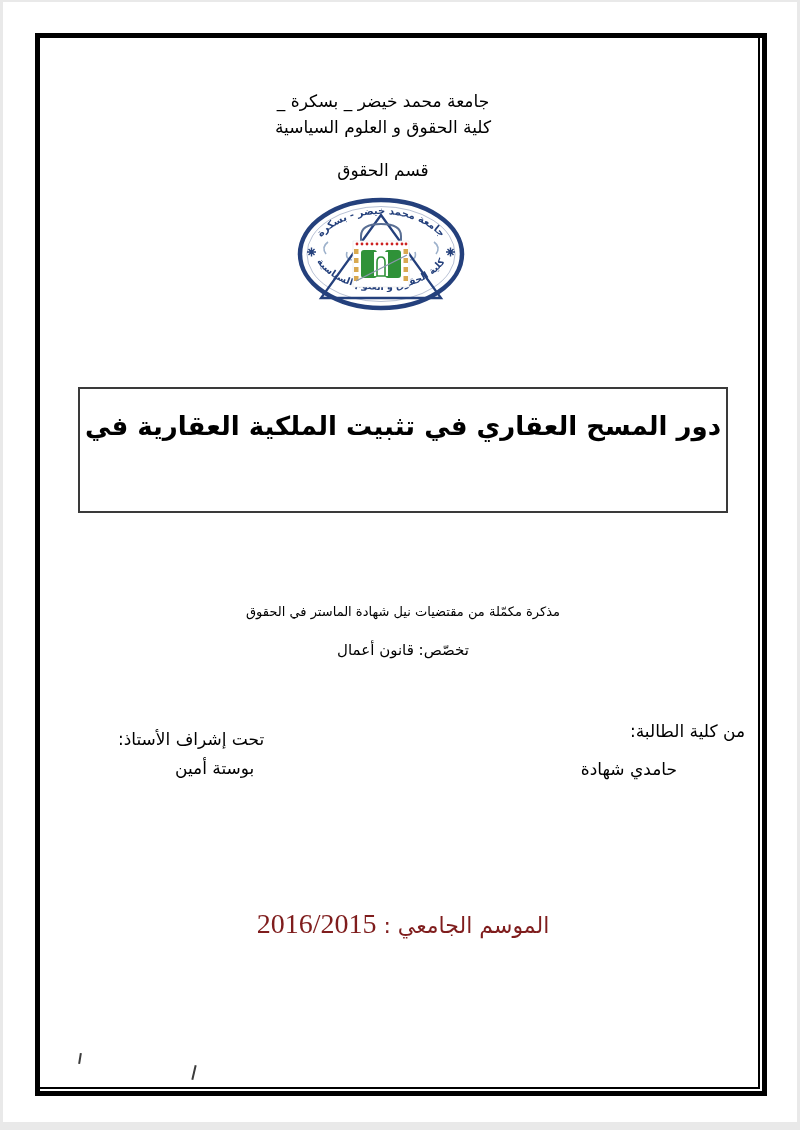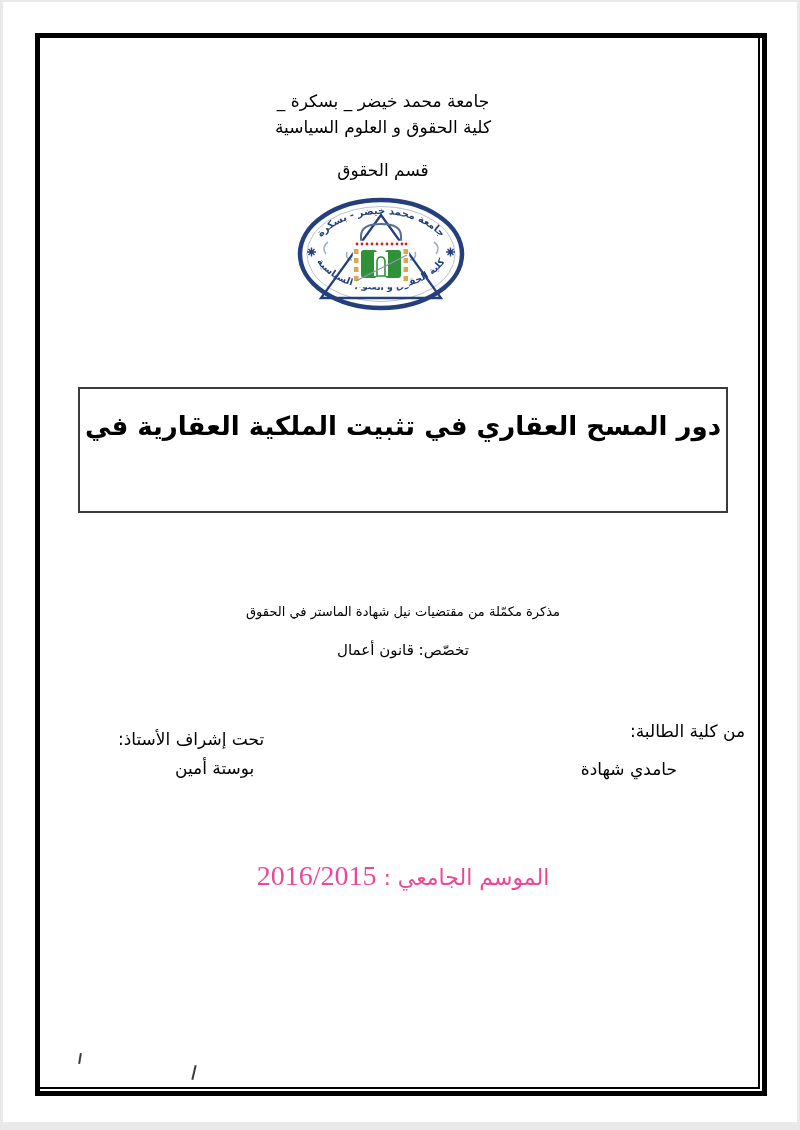--- a/index.html
+++ b/index.html
@@ -49,23 +49,23 @@
   .sub2 { top: 636px; left: 3px; width: 794px; font-size: 15px; text-align: center; }
   .credit {
     position: absolute; direction: rtl; color: #000;
     font-size: 17px; line-height: 26px; white-space: nowrap;
   }
   .prepared-label { right: 52px;  top: 716px; }
   .student-name   { right: 120px; top: 754px; }
   .supervisor-label { left: 115px; top: 716px; margin-top: 8px; }
   .supervisor-name  { left: 172px; top: 753px; }
   .date-line {
-    position: absolute; top: 856px; left: 3px; width: 794px;
+    position: absolute; top: 904px; left: 3px; width: 794px;
     text-align: center; direction: rtl;
-    font-size: 22px; color: #ec4899; line-height: 36px; white-space: nowrap;
+    font-size: 22px; color: #7f1d1d; line-height: 36px; white-space: nowrap;
   }
   .date-line .year {
     font-family: "Liberation Serif", "DejaVu Serif", serif;
     font-size: 28px;
   }
   .ink-mark {
     position: absolute; width: 2px; background: #3c3c3c;
   }
   .mark-1 { left: 76px; top: 1051px; height: 11px; transform: rotate(9deg); }
   .mark-2 { left: 190px; top: 1063px; height: 15px; transform: rotate(13deg); }

